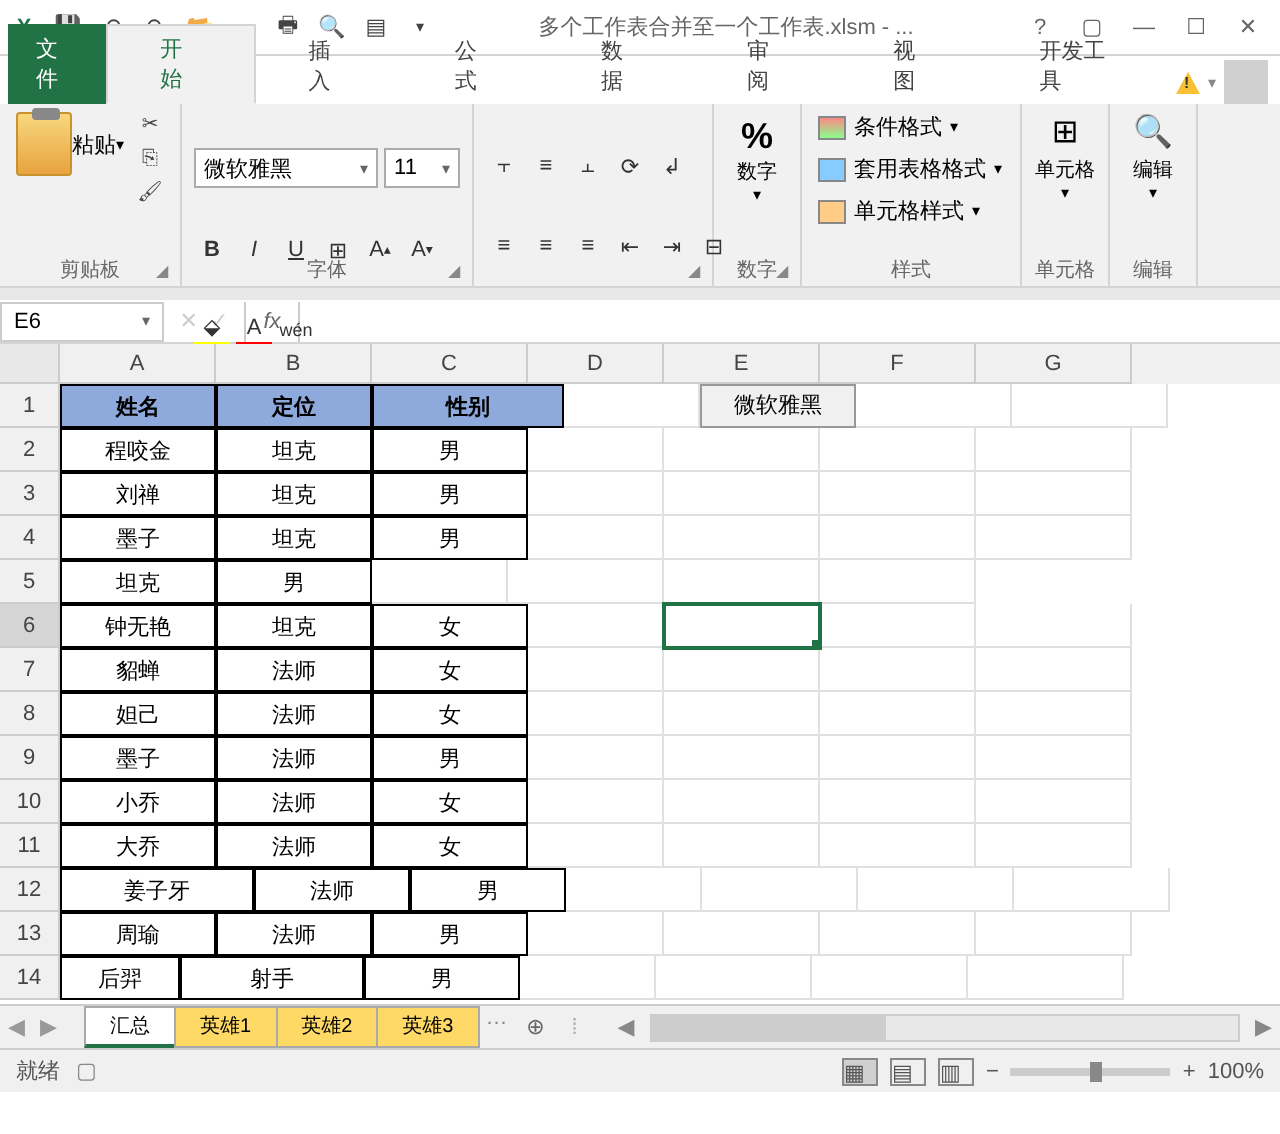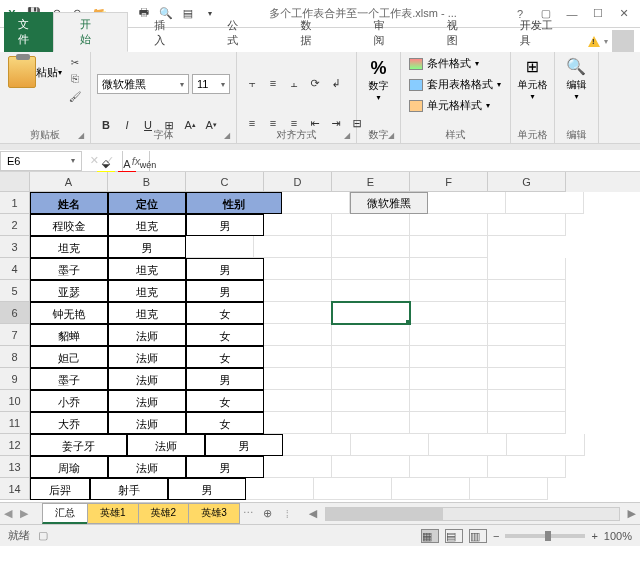--- a/index.html
+++ b/index.html
@@ -179,21 +179,20 @@
       </div>
       <div class="font-row">
         <span class="fmt-btn">≡</span>
         <span class="fmt-btn">≡</span>
         <span class="fmt-btn">≡</span>
         <span class="fmt-btn">⇤</span>
         <span class="fmt-btn">⇥</span>
         <span class="fmt-btn">⊟</span>
       </div>
     </div>
-    <div class="group-label">对齐方式</div>
     <span class="launcher">◢</span>
   </div>
 
   <div class="ribbon-group num-group">
     <div class="num-big">
       <span style="font-size:18px;font-weight:bold">%</span>
       <span style="font-size:10px">数字</span>
       <span style="font-size:8px">▾</span>
     </div>
     <div class="group-label">数字</div>
@@ -278,40 +277,40 @@
         <div class="cell bordered" style="width:78px">程咬金</div>
         <div class="cell bordered" style="width:78px">坦克</div>
         <div class="cell bordered" style="width:78px">男</div>
         <div class="cell" style="width:68px"></div>
         <div class="cell" style="width:78px"></div>
         <div class="cell" style="width:78px"></div>
         <div class="cell" style="width:78px"></div>
       </div>
       <div class="row">
         <div class="row-h">3</div>
+        <div class="cell bordered" style="width:78px">刘禅</div>
         <div class="cell bordered" style="width:78px">坦克</div>
         <div class="cell bordered" style="width:78px">男</div>
         <div class="cell" style="width:68px"></div>
         <div class="cell" style="width:78px"></div>
         <div class="cell" style="width:78px"></div>
         <div class="cell" style="width:78px"></div>
       </div>
       <div class="row">
         <div class="row-h">4</div>
         <div class="cell bordered" style="width:78px">墨子</div>
         <div class="cell bordered" style="width:78px">坦克</div>
         <div class="cell bordered" style="width:78px">男</div>
         <div class="cell" style="width:68px"></div>
         <div class="cell" style="width:78px"></div>
         <div class="cell" style="width:78px"></div>
         <div class="cell" style="width:78px"></div>
       </div>
       <div class="row">
         <div class="row-h">5</div>
-        <div class="cell bordered" style="width:78px">亚瑟</div>
         <div class="cell bordered" style="width:78px">坦克</div>
         <div class="cell bordered" style="width:78px">男</div>
         <div class="cell" style="width:68px"></div>
         <div class="cell" style="width:78px"></div>
         <div class="cell" style="width:78px"></div>
         <div class="cell" style="width:78px"></div>
       </div>
       <div class="row">
         <div class="row-h sel">6</div>
         <div class="cell bordered" style="width:78px">钟无艳</div>
@@ -388,21 +387,21 @@
         <div class="cell bordered" style="width:78px">法师</div>
         <div class="cell bordered" style="width:78px">男</div>
         <div class="cell" style="width:68px"></div>
         <div class="cell" style="width:78px"></div>
         <div class="cell" style="width:78px"></div>
         <div class="cell" style="width:78px"></div>
       </div>
       <div class="row">
         <div class="row-h">14</div>
         <div class="cell bordered" style="width:60px">后羿</div>
-        <div class="cell bordered" style="width:78px">射手</div>
+        <div class="cell bordered" style="width:92px">射手</div>
         <div class="cell bordered" style="width:78px">男</div>
         <div class="cell" style="width:68px"></div>
         <div class="cell" style="width:78px"></div>
         <div class="cell" style="width:78px"></div>
         <div class="cell" style="width:78px"></div>
       </div>
     </div>
 </div>
 
 <div class="sheet-tabs">

